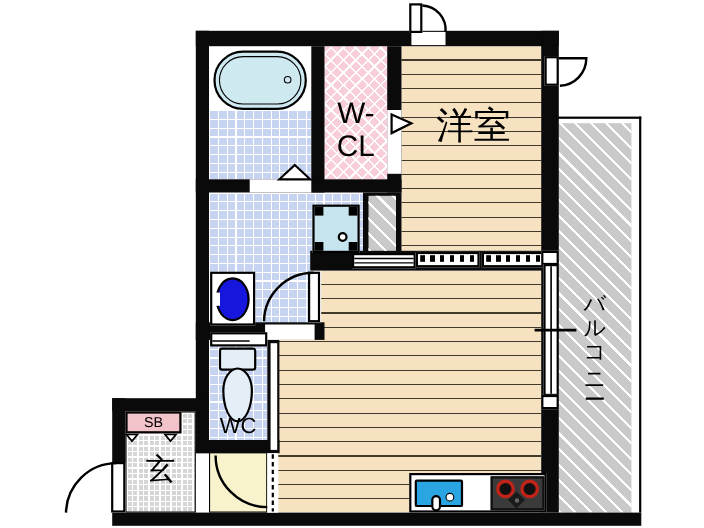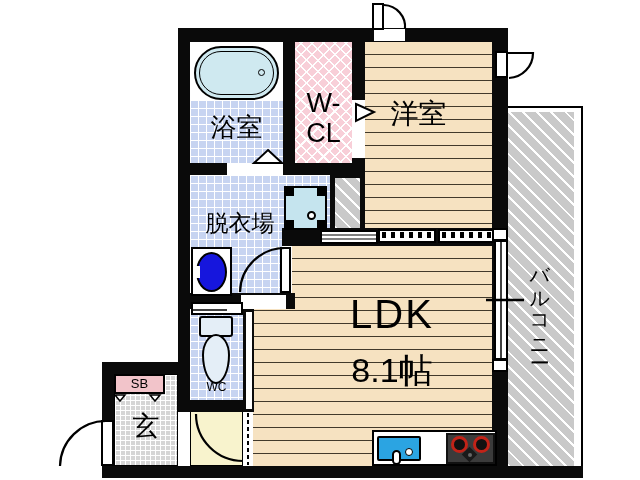--- a/index.html
+++ b/index.html
@@ -127,38 +127,34 @@
   <div style="left:392px;top:450px;width:9px;height:15px;background:#fff;border:2px solid #000;border-radius:5px;"></div>
   <div style="left:405px;top:448px;width:8px;height:8px;background:#fff;border:1.5px solid #000;border-radius:50%;"></div>
   <div style="left:446px;top:433px;width:49px;height:31px;background:#3b3b3b;border:2px solid #111;"></div>
   <div style="left:451px;top:436px;width:17px;height:17px;border-radius:50%;background:#111;border:3px solid #c22318;"></div>
   <div style="left:473px;top:436px;width:17px;height:17px;border-radius:50%;background:#111;border:3px solid #c22318;"></div>
   <div style="left:464px;top:449px;width:11px;height:11px;background:#1a1a1a;transform:rotate(45deg);"></div>
   <div style="left:468px;top:453px;width:4px;height:4px;border-radius:50%;background:#666;"></div>
 
   <div style="left:114px;top:374px;width:51px;height:20px;background:#f2c4ca;border:2px solid #000;"></div>
 
-  <div class="label" style="left:190px;top:112px;width:93px;height:32px;font-size:26px;">浴室</div>
 
   <div class="label" style="left:295px;top:86px;width:57px;height:64px;font-size:27px;flex-direction:column;">
     <span style="position:static;">W-</span>
     <span style="position:static;">CL</span>
   </div>
 
-  <div class="label" style="left:355px;top:98px;width:127px;height:32px;font-size:28px;">洋室</div>
+  <div class="label" style="left:367px;top:98px;width:127px;height:32px;font-size:34px;">洋室</div>
 
   <div class="label" style="left:520px;top:228px;width:40px;height:150px;font-size:20px;
               writing-mode:vertical-rl;letter-spacing:2px;">バルコニー</div>
 
-  <div class="label" style="left:182px;top:210px;width:116px;height:28px;font-size:23px;">脱衣場</div>
 
-  <div class="label" style="left:292px;top:292px;width:200px;height:44px;font-size:40px;letter-spacing:2px;">LDK</div>
-  <div class="label" style="left:292px;top:350px;width:200px;height:40px;font-size:34px;">8.1帖</div>
 
-  <div class="label" style="left:190px;top:376px;width:53px;height:24px;font-size:12px;">WC</div>
+  <div class="label" style="left:190px;top:376px;width:53px;height:24px;font-size:20px;">WC</div>
 
   <div class="label" style="left:114px;top:410px;width:64px;height:32px;font-size:27px;">玄</div>
 
   <div class="label" style="left:114px;top:375px;width:51px;height:18px;font-size:13px;">SB</div>
 
   <svg style="left:0;top:0;" width="640" height="480" viewBox="0 0 640 480">
     <g fill="none" stroke="#000" stroke-width="2.2">
       <path d="M 384 5 A 22 22 0 0 1 405 29"></path>
       <path d="M 508 53 H 533 A 25 25 0 0 1 509 78"></path>
       <path d="M 106 421 A 46 46 0 0 0 60 466"></path>

